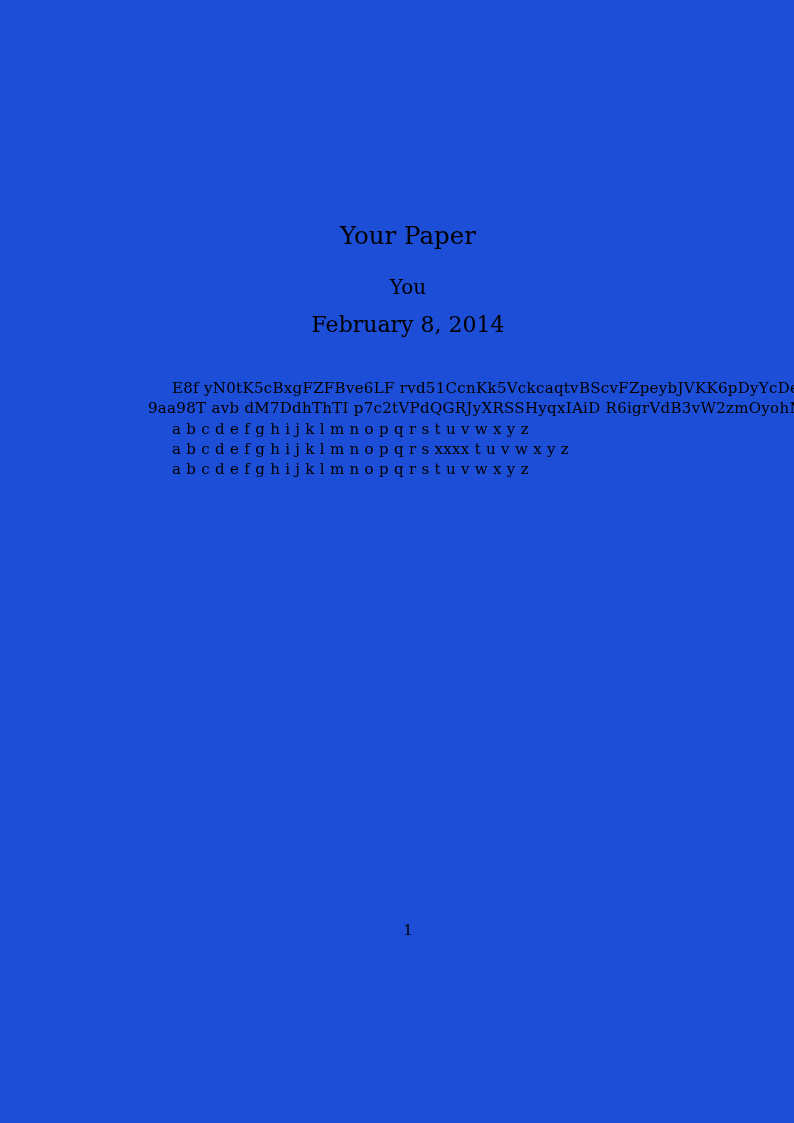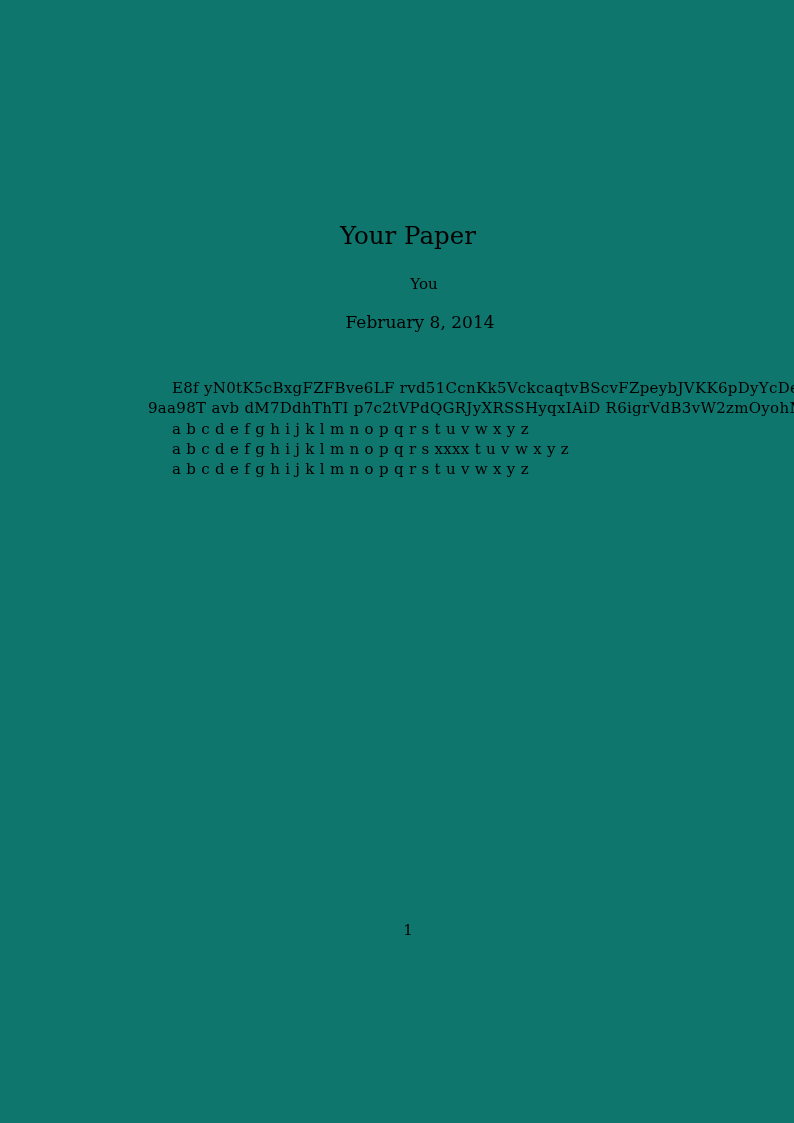--- a/index.html
+++ b/index.html
@@ -4,21 +4,21 @@
 <style>
   html, body {
     margin: 0;
     padding: 0;
     background: #ffffff;
   }
   .page {
     position: relative;
     width: 794px;
     height: 1123px;
-    background: #0f766e;
+    background: #1d4ed8;
     overflow: hidden;
     font-family: "DejaVu Serif", serif;
     color: #000000;
   }
   .titleblock {
     position: absolute;
     left: 148px;
     top: 0;
     width: 520px;
     text-align: center;
@@ -28,33 +28,33 @@
     left: 0;
     top: 224px;
     width: 100%;
     font-size: 24.5px;
     line-height: 1;
     font-weight: 400;
     white-space: nowrap;
   }
   .paper-author {
     position: absolute;
-    left: 16px;
+    left: 0;
     top: 277px;
     width: 100%;
-    font-size: 15px;
+    font-size: 20px;
     line-height: 1;
     white-space: nowrap;
   }
   .paper-date {
     position: absolute;
-    left: 12px;
+    left: 0;
     top: 314px;
     width: 100%;
-    font-size: 17px;
+    font-size: 22px;
     line-height: 1;
     white-space: nowrap;
   }
   .bodytext {
     position: absolute;
     left: 148px;
     top: 378px;
     width: 646px;
     font-size: 15px;
     line-height: 20.3px;

